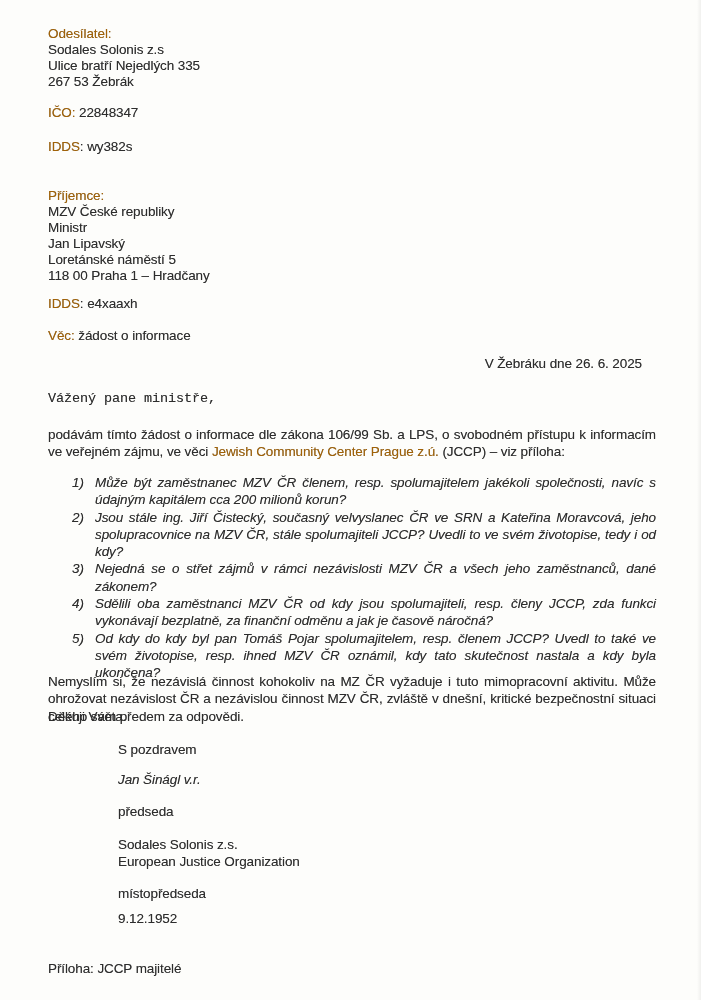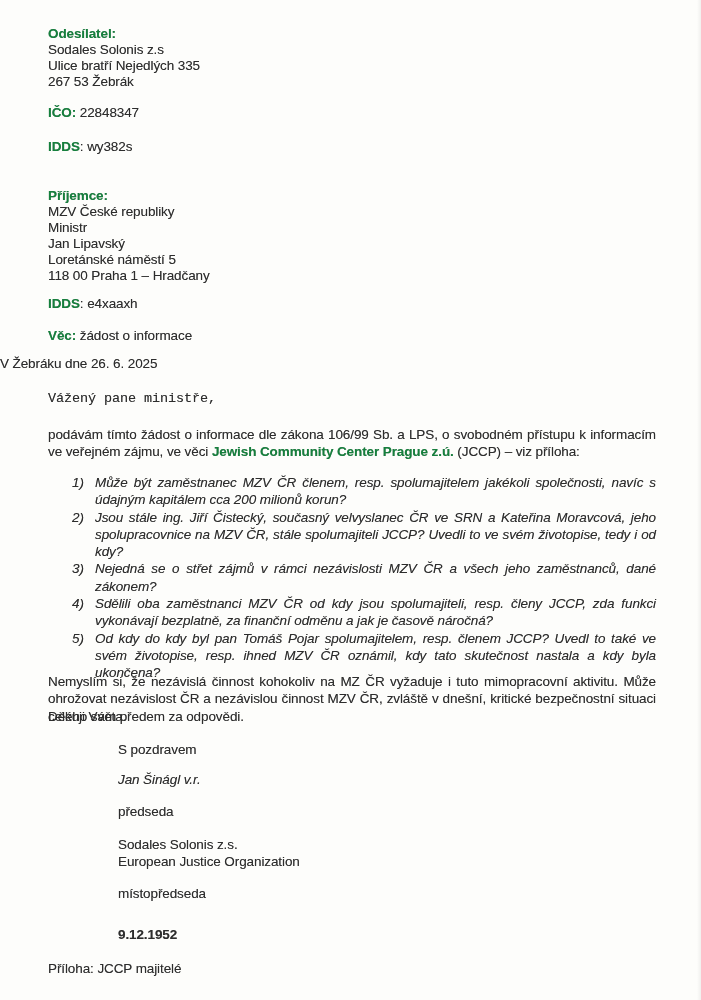--- a/index.html
+++ b/index.html
@@ -19,46 +19,46 @@
   .page::after {
     content: "";
     position: absolute;
     top: 0; right: 0;
     width: 4px; height: 100%;
     background: linear-gradient(to right, rgba(0,0,0,0), rgba(0,0,0,0.05));
     pointer-events: none;
   }
   .blk { position: absolute; left: 48px; }
   .addr { line-height: 16px; }
-  b, .b { font-weight: 700; color: #15803d; }
+  b, .b { font-weight: 400; color: #a16207; }
   .justify { text-align: justify; line-height: 17.3px; }
 
   #sender     { top: 26px; }
   #ico-line   { top: 105px; }
   #idds1-line { top: 139px; }
   #recipient  { top: 188px; }
   #idds2-line { top: 296px; }
   #subject    { top: 328px; }
-  #dateline   { top: 356px; left: 0; width: 642px; }
+  #dateline   { top: 356px; left: 0; width: 642px; text-align: right; }
   #salutation { top: 391px; font-family: Liberation Mono, monospace; }
   #intro      { top: 426px; width: 608px; }
   #questions  { top: 474px; left: 72px; width: 584px; font-style: italic; }
   .q-row  { display: flex; }
   .q-num  { flex: none; width: 23px; line-height: 17.3px; }
   .q-text { flex: 1; text-align: justify; line-height: 17.3px; }
   #closing    { top: 673px; width: 608px; }
   #thanks     { top: 709px; }
   #signature  { top: 741px; left: 118px; width: 566px; text-align: left; line-height: 17px; }
   .sig-line   { margin: 0; }
   #sig-name   { font-style: italic; margin-top: 13px; }
   #sig-title1 { margin-top: 15px; }
   #sig-org1   { margin-top: 16px; }
   #sig-title2 { margin-top: 15px; }
   #sig-org2   { margin-top: 0; }
-  #sig-date   { margin-top: 24px; font-weight: bold; }
+  #sig-date   { margin-top: 8px; }
   #attachment { top: 961px; }
 </style>
 </head>
 <body>
 
 <div class="page">
 
   <div class="blk addr" id="sender">
     <div class="b">Odesílatel:</div>
     <div>Sodales Solonis z.s</div>

